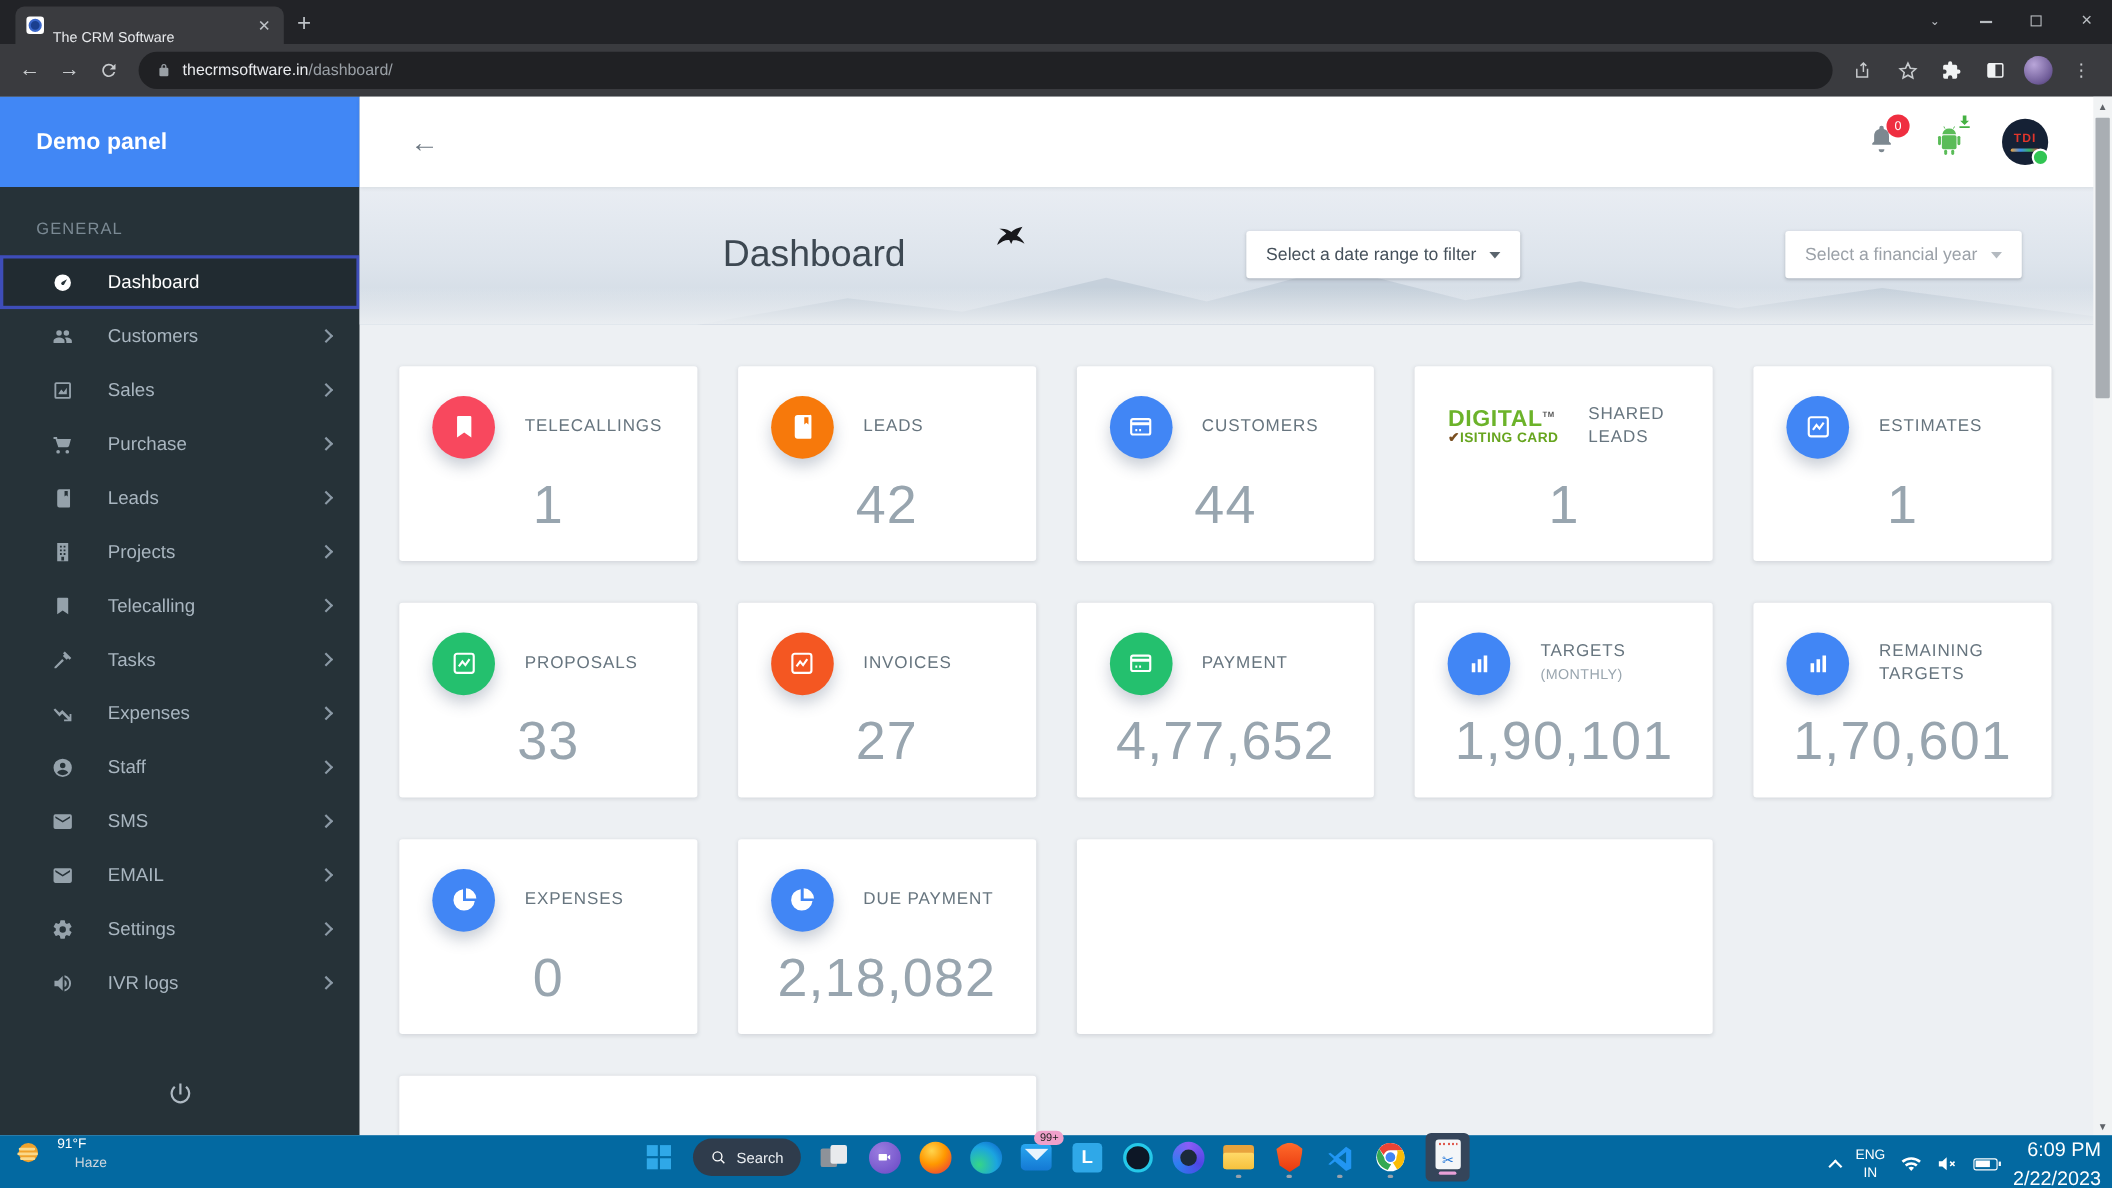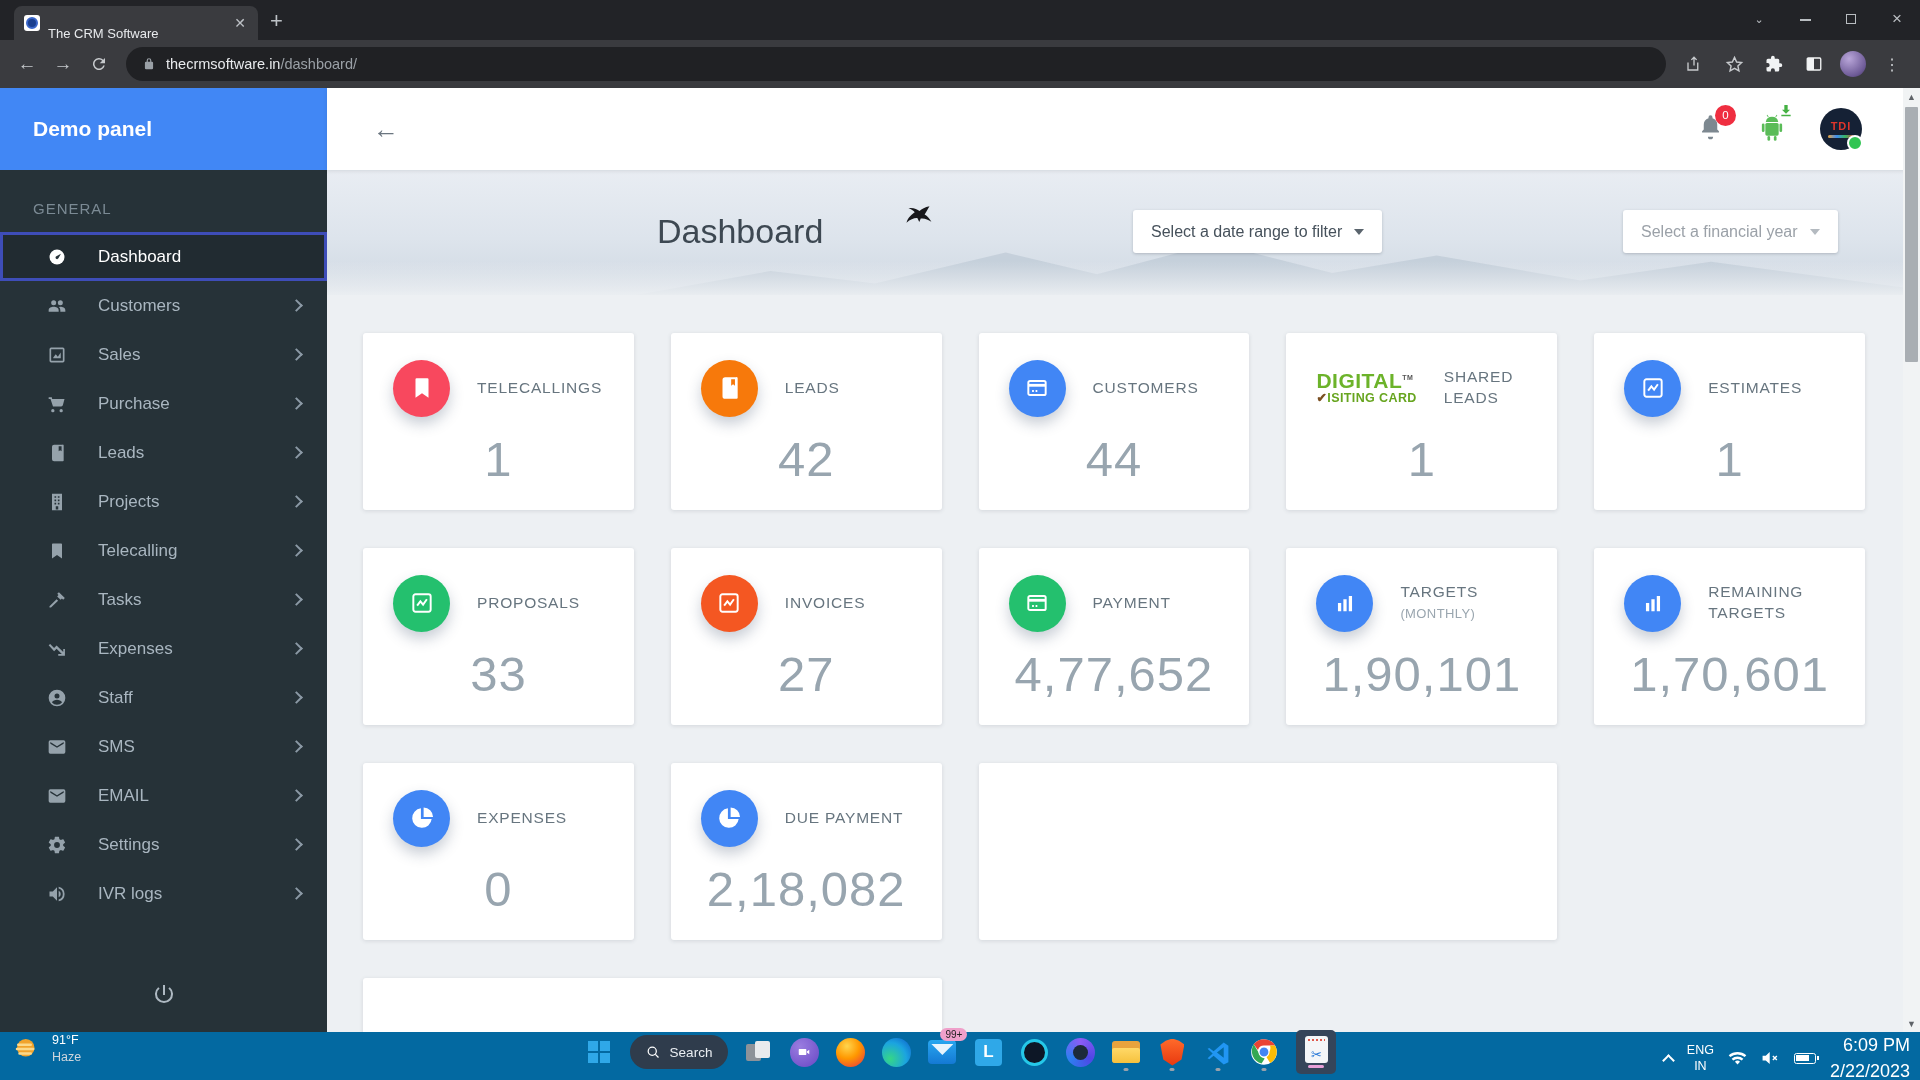--- a/index.html
+++ b/index.html
@@ -117,21 +117,21 @@
                     display:flex; align-items:center; justify-content:center; }
   .arr-up { top:0; }
   .arr-down { bottom:0; color:#3c4043; }
   .pg-thumb { position:absolute; top:19px; left:2px; right:2px; height:255px; background:#a9aeb3; border-radius:1px; }
 
   
   .taskbar { position:absolute; left:0; right:0; bottom:0; height:48px; background:#0369a1; color:#fff;
              display:flex; align-items:flex-start; z-index:10; }
   .weather { position:absolute; left:12px; display:flex; align-items:center; gap:10px; }
   .weather-txt { font-size:12.5px; line-height:1.35; }
-  .weather-txt .cond { color:#cfd6dd; }
+  .weather-txt .cond { color:#cfd6dd;margin-left:16px; }
   .task-center { margin:0 auto; display:flex; align-items:center; gap:14px; }
   .start-btn { width:34px; height:34px; display:flex; align-items:center; justify-content:center; }
   .start-grid { width:22px; height:22px; display:grid; grid-template-columns:1fr 1fr; gap:2px; }
   .start-grid i { background:#2fa8e8; }
   .search-pill { height:34px; border-radius:17px; background:#2f3c4c; display:flex; align-items:center;
                  gap:9px; padding:0 16px; font-size:13.5px; color:#eaeef2; }
   .tb-icon { width:32px; height:40px; position:relative; display:flex; align-items:center; justify-content:center; }
   .run::after { content:""; position:absolute; bottom:1px; left:50%; transform:translateX(-50%);
                 width:5px; height:3px; border-radius:2px; background:#97a1ab; }
   .circle-ic { width:29px; height:29px; border-radius:50%; }

